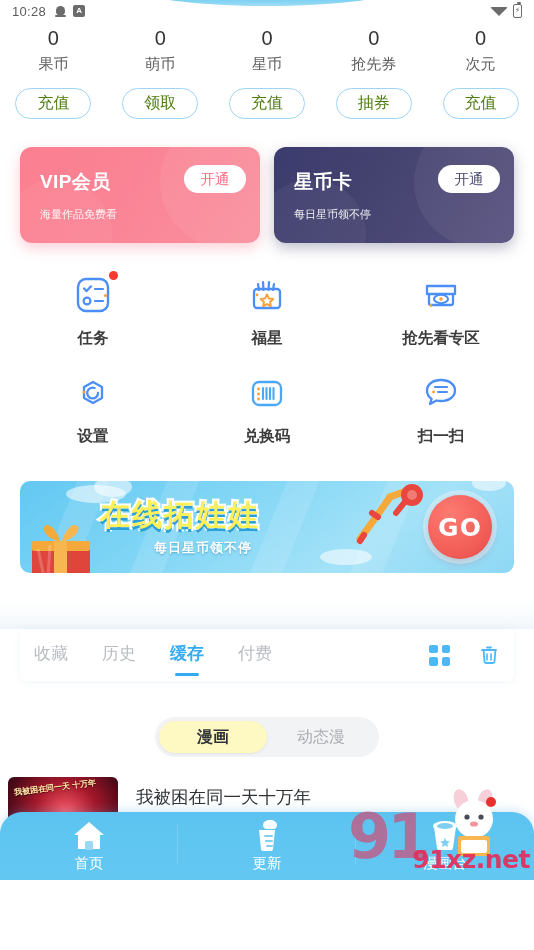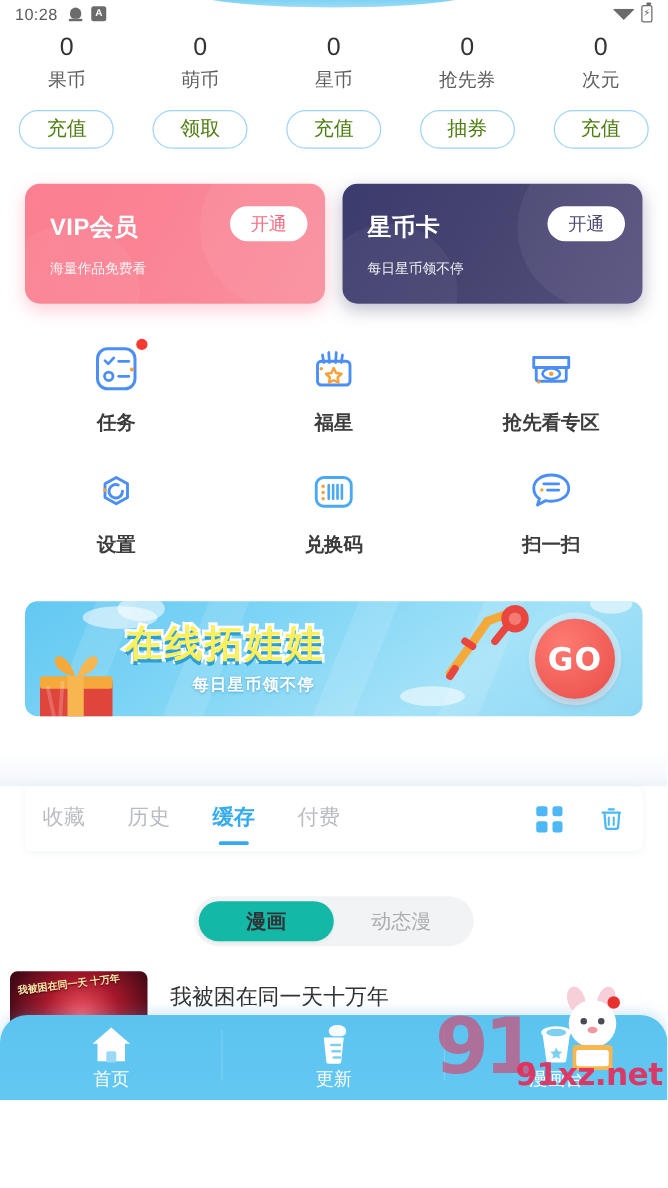--- a/index.html
+++ b/index.html
@@ -193,21 +193,21 @@
   
   .segwrap{display:flex;justify-content:center;margin-top:36px;}
   .seg{
     background:#f2f3f5;border-radius:20px;padding:4px;display:flex;
   }
   .seg-item{
     min-width:108px;height:32px;border-radius:17px;
     display:flex;align-items:center;justify-content:center;
     font-size:16px;color:#a9acb0;
   }
-  .seg-item.active{background:#14b8a6;color:#2f3236;font-weight:bold;box-shadow:0 1px 3px rgba(0,0,0,.07);}
+  .seg-item.active{background:#fef9c3;color:#2f3236;font-weight:bold;box-shadow:0 1px 3px rgba(0,0,0,.07);}
 
   
   .list{margin-top:20px;padding:0 8px;}
   .list-item{display:flex;gap:18px;align-items:flex-start;}
   .thumb{
     width:110px;height:84px;border-radius:6px;flex:0 0 110px;overflow:hidden;position:relative;
     background:radial-gradient(circle at 52% 44%,#ff5f6d 0%,#a6182b 42%,#4b0a18 80%,#2a0610 100%);
   }
   .thumb .fx{position:absolute;background:rgba(255,255,255,.18);}
   .thumb-title{

